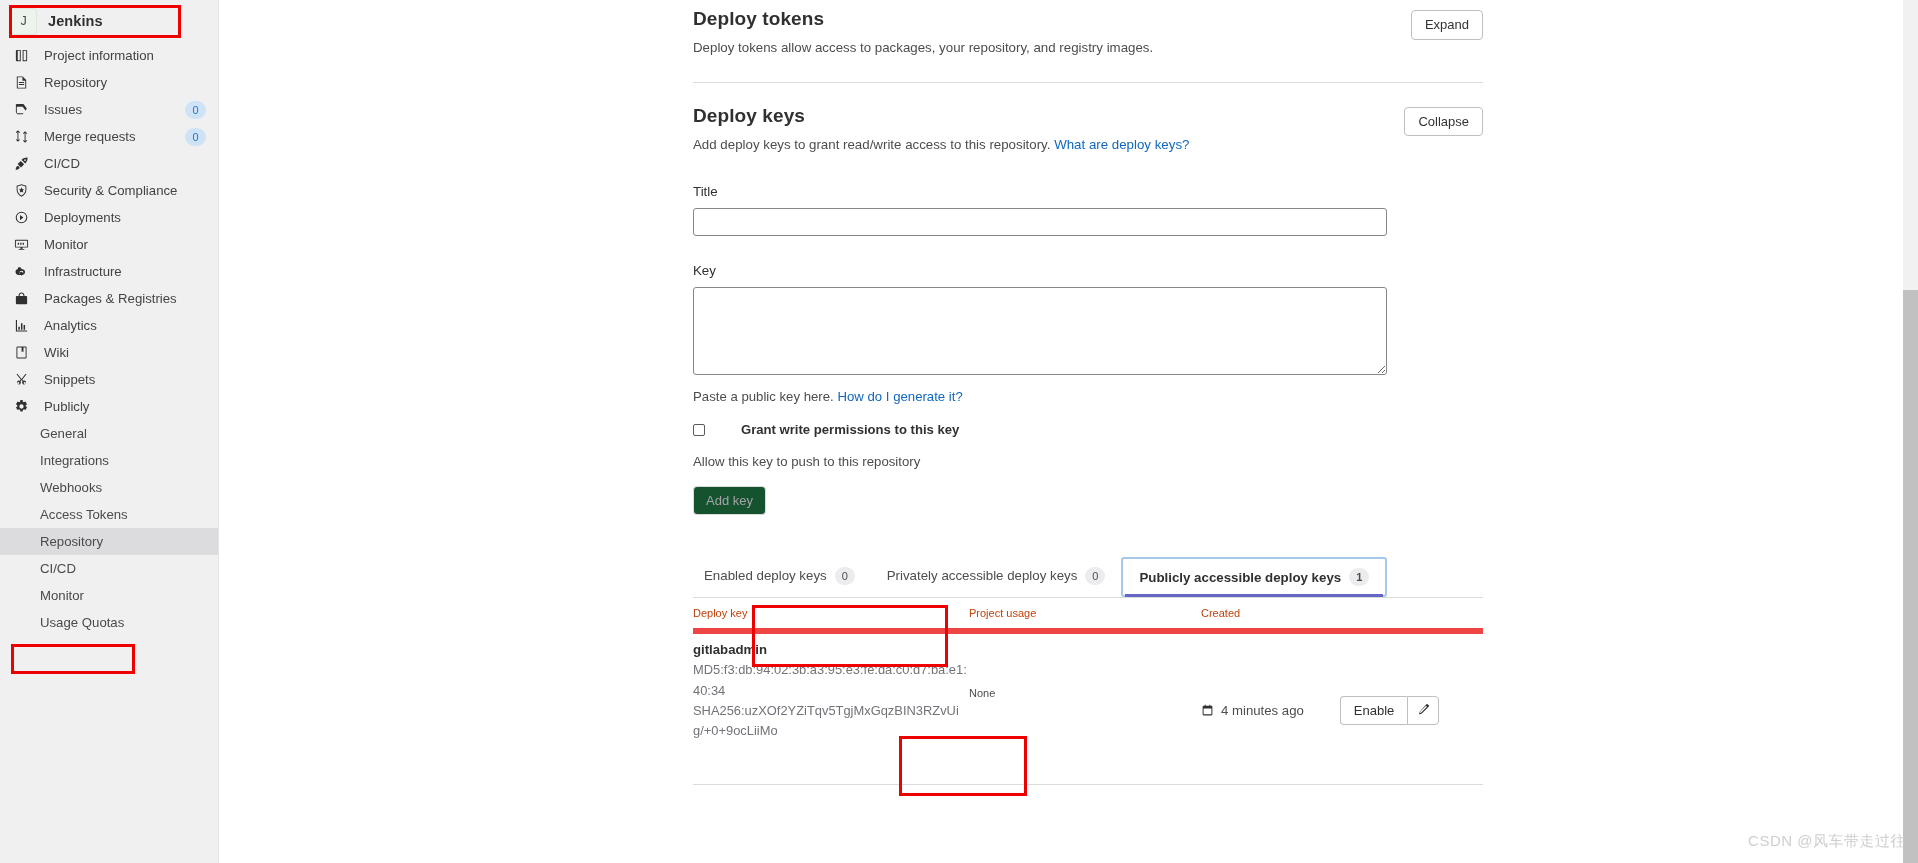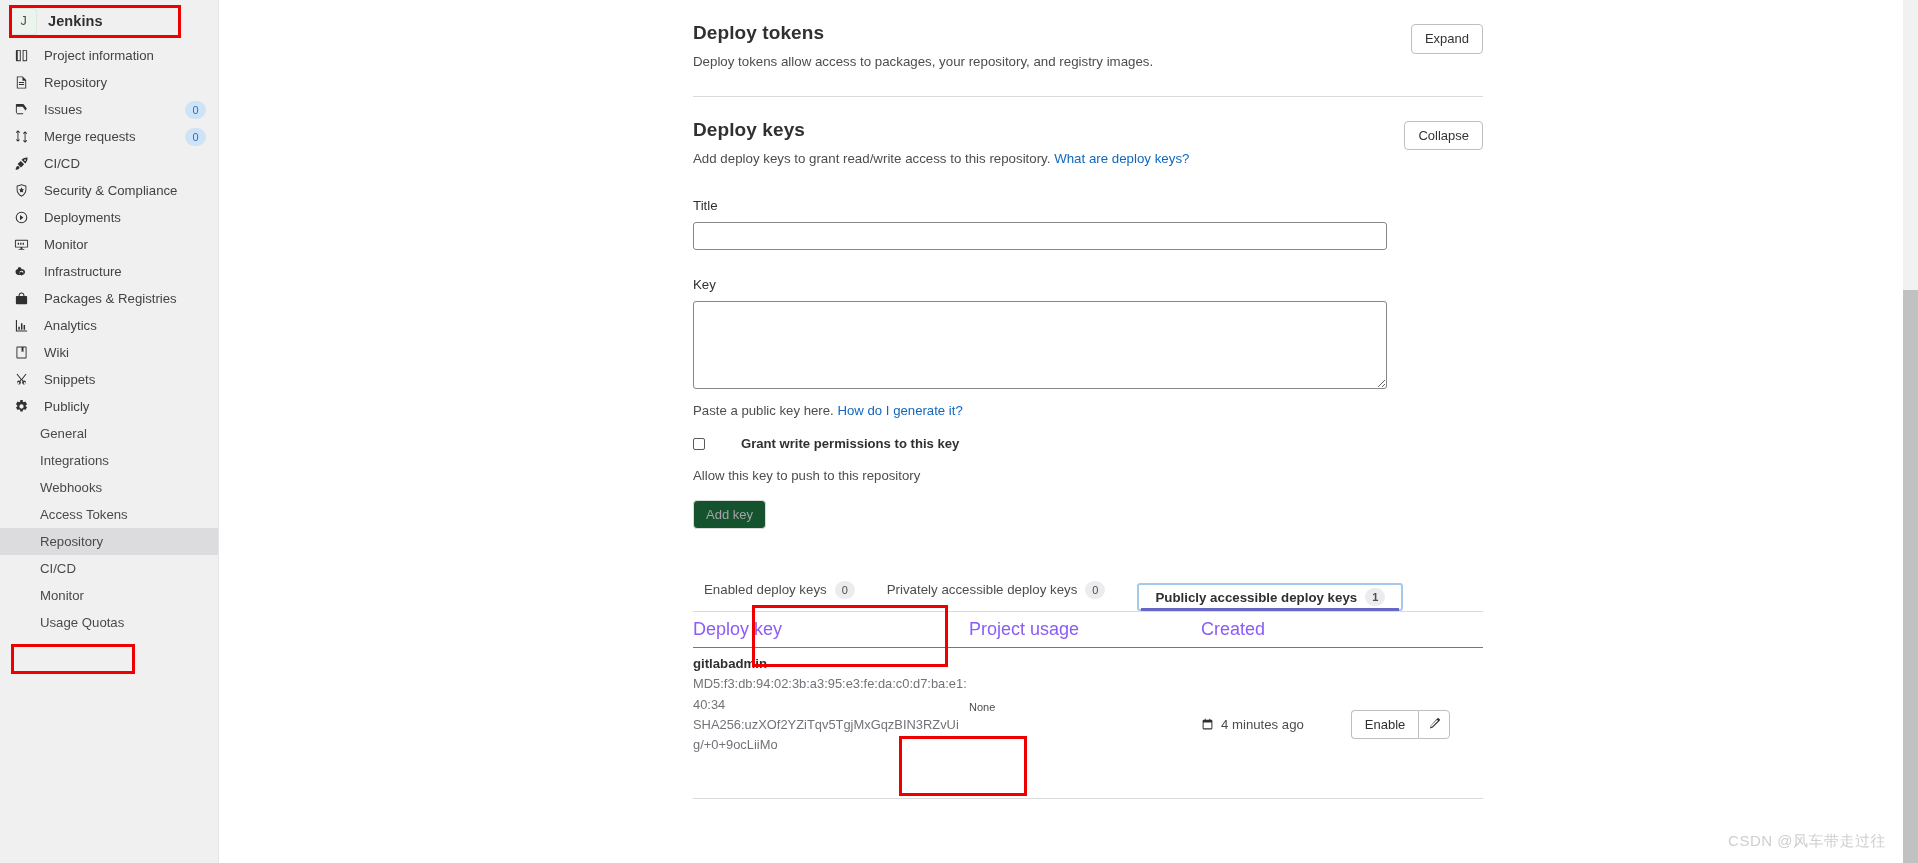--- a/index.html
+++ b/index.html
@@ -185,36 +185,35 @@
     border-radius: 9px; background: #ececef;
     color: #4d4d4d; font-size: 11px;
     display: flex; align-items: center; justify-content: center;
     padding: 0 6px;
   }
   .tab.active {
     color: #303030; font-weight: 600;
     border: 2px solid #a5c9e8;
     border-radius: 3px;
     background: #fff;
-    height: 28px;
-    margin-left: 16px;
+    height: 40px;
   }
   .tab.active::after {
     content: ""; position: absolute;
     left: 2px; right: 2px; bottom: -2px; height: 3px;
     background: #6666c4;
   }
 
   
   .tbl { width: 100%; }
   .tbl-head {
     display: flex; align-items: center;
-    font-size: 18px; color: #8b5cf6;
+    font-size: 11px; color: #c2410c;
     height: 36px;
-    border-bottom: 1px solid #ef4444;
+    border-bottom: 6px solid #ef4444;
   }
   .c-key { width: 276px; flex: 0 0 276px; }
   .c-use { width: 232px; flex: 0 0 232px; }
   .c-created { flex: 1 1 auto; }
 
   .tbl-row { display: flex; align-items: center; min-height: 76px; padding-top: 8px; }
   .key-title { font-size: 13.2px; font-weight: 700; color: #303030; }
   .key-fp {
     font-size: 12.9px; color: #737278; line-height: 1.58;
     word-break: break-all; max-width: 276px;
@@ -247,21 +246,21 @@
     z-index: 30;
   }
   #scrollbar-thumb {
     position: absolute; right: 0; top: 290px;
     width: 15px; height: 573px;
     background: #c1c1c1;
     z-index: 31;
   }
 
   #watermark {
-    position: absolute; right: 32px; bottom: 12px;
+    position: absolute; right: 12px; bottom: 12px;
     font-size: 15px; color: #cfcfcf;
     letter-spacing: .5px;
     z-index: 35; white-space: nowrap;
   }
 </style>
 </head>
 <body>
 
 <div id="app">
 
@@ -431,21 +430,21 @@
     </div>
 
     <div class="redbox" style="left:9px; top:5px; width:172px; height:33px;"></div>
     <div class="redbox" style="left:11px; top:644px; width:124px; height:30px;"></div>
   </aside>
 
   <main id="main">
 
     <div class="content">
 
-      <section style="padding-top:22px;">
+      <section style="padding-top:8px;">
         <div class="sec-head">
           <div>
             <h2 class="sec-title">Deploy tokens</h2>
             <p class="sec-desc">Deploy tokens allow access to packages, your repository, and registry images.</p>
           </div>
           <button class="ghost-btn" style="margin-top:2px;">Expand</button>
         </div>
         <div class="divider" style="margin-top:24px;"></div>
       </section>
 
@@ -507,21 +506,21 @@
 
           <div class="tbl-row">
             <div class="c-key">
               <div class="key-title">gitlabadmin</div>
               <div class="key-fp" style="margin-top:3px;">MD5:f3:db:94:02:3b:a3:95:e3:fe:da:c0:d7:ba:e1:40:34</div>
               <div class="key-fp">SHA256:uzXOf2YZiTqv5TgjMxGqzBIN3RZvUig/+0+9ocLiiMo</div>
             </div>
             <div class="c-use">
               <span class="usage">None</span>
             </div>
-            <div class="c-created" style="display:flex; align-items:center; justify-content:flex-start; gap:47px;margin-top:36px;">
+            <div class="c-created" style="display:flex; align-items:center; justify-content:flex-start; gap:36px;margin-top:36px;">
               <span class="created">
                 <span>
                   <svg width="13" height="13" viewBox="0 0 16 16" fill="currentColor">
                       <path d="M4.6 1v1.2H3.4A1.4 1.4 0 0 0 2 3.6v9A1.4 1.4 0 0 0 3.4 14h9.2a1.4 1.4 0 0 0 1.4-1.4v-9a1.4 1.4 0 0 0-1.4-1.4h-1.2V1h-1.2v1.2H5.8V1H4.6zM3.2 5.6h9.6v7H3.2v-7z"></path>
                     </svg>
                 </span>
                 <span>4 minutes ago</span>
               </span>
               <span class="split-btn">
                 <button class="main-part">Enable</button>

